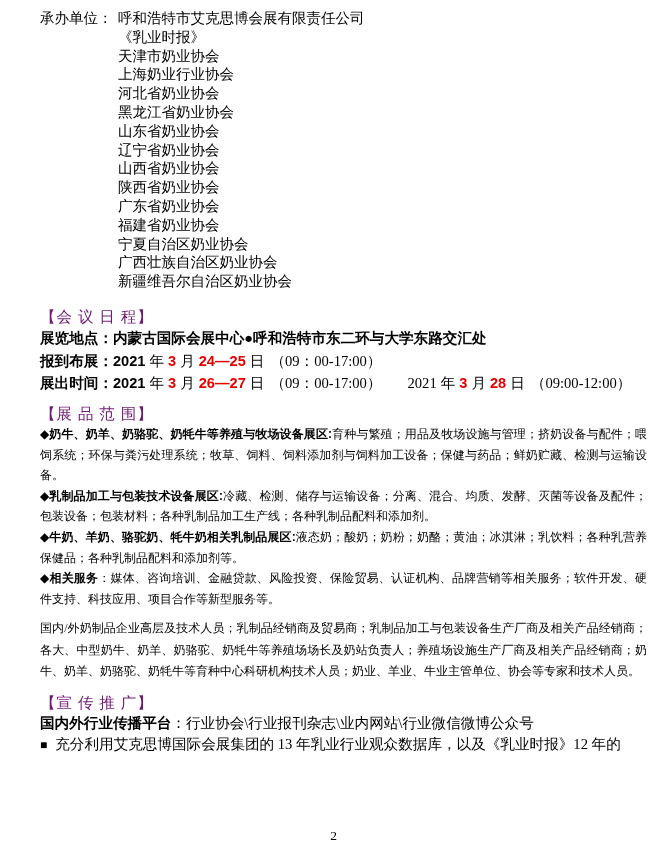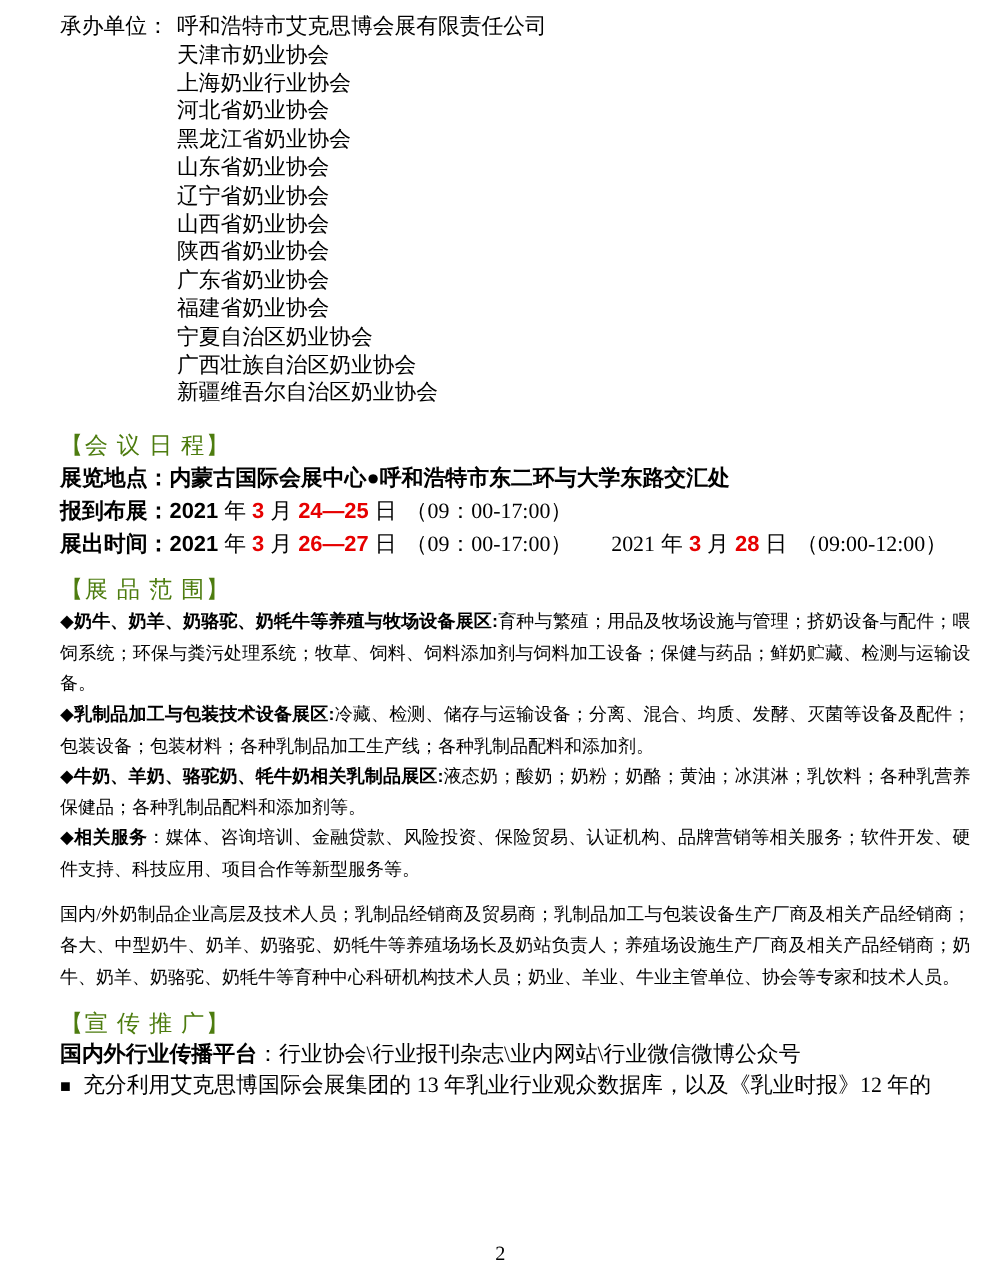--- a/index.html
+++ b/index.html
@@ -7,27 +7,27 @@
   body { background:#ffffff; color:#000; font-family:"Liberation Serif","DejaVu Serif",serif; }
   .doc { position:relative; width:667px; height:851px; padding:9px 20px 0 40px; overflow:hidden; background:#fff; }
 
   
   .top-block { font-size:14.5px; line-height:18.8px; }
   .row { display:flex; white-space:nowrap; }
   .lbl { width:78px; flex:none; }
   .indent { padding-left:78px; }
 
   
-  .sec-header { color:#4d7c0f; font-size:15.5px; line-height:21px; letter-spacing:1px; }
+  .sec-header { color:#701a75; font-size:15.5px; line-height:21px; letter-spacing:1px; }
 
   
   .schedule { margin-top:15px; }
   .srow { font-size:14.6px; line-height:22px; white-space:nowrap; }
   .blbl { font-family:"Liberation Sans","DejaVu Sans",sans-serif; font-weight:700; font-size:14.6px; }
-  .bval { font-family:Liberation Sans, sans-serif; font-weight:700; font-size:14.6px; }
+  .bval { font-family:Liberation Mono, monospace; font-weight:700; font-size:14.6px; }
   .yb { font-family:"Liberation Sans","DejaVu Sans",sans-serif; font-weight:700; font-style:normal; }
   .yr { font-weight:400; }
   .rd { font-family:"Liberation Sans","DejaVu Sans",sans-serif; font-weight:700; font-style:normal; color:#e60000; }
   .u { margin:0 4px; }
   .tm { margin-left:2px; }
   .sp { display:inline-block; width:26px; }
 
   
   .section { margin-top:9px; }
   .para { font-size:12px; line-height:20.6px; text-align:justify; }
@@ -40,20 +40,23 @@
 </style>
 </head>
 <body>
 
 <div class="doc">
 
   <div class="top-block">
     <div class="row">
         <span class="lbl">承办单位：</span>
         <span>呼和浩特市艾克思博会展有限责任公司</span>
+      </div>
+    <div class="row indent">
+        <span>《乳业时报》</span>
       </div>
     <div class="row indent">
         <span>天津市奶业协会</span>
       </div>
     <div class="row indent">
         <span>上海奶业行业协会</span>
       </div>
     <div class="row indent">
         <span>河北省奶业协会</span>
       </div>

